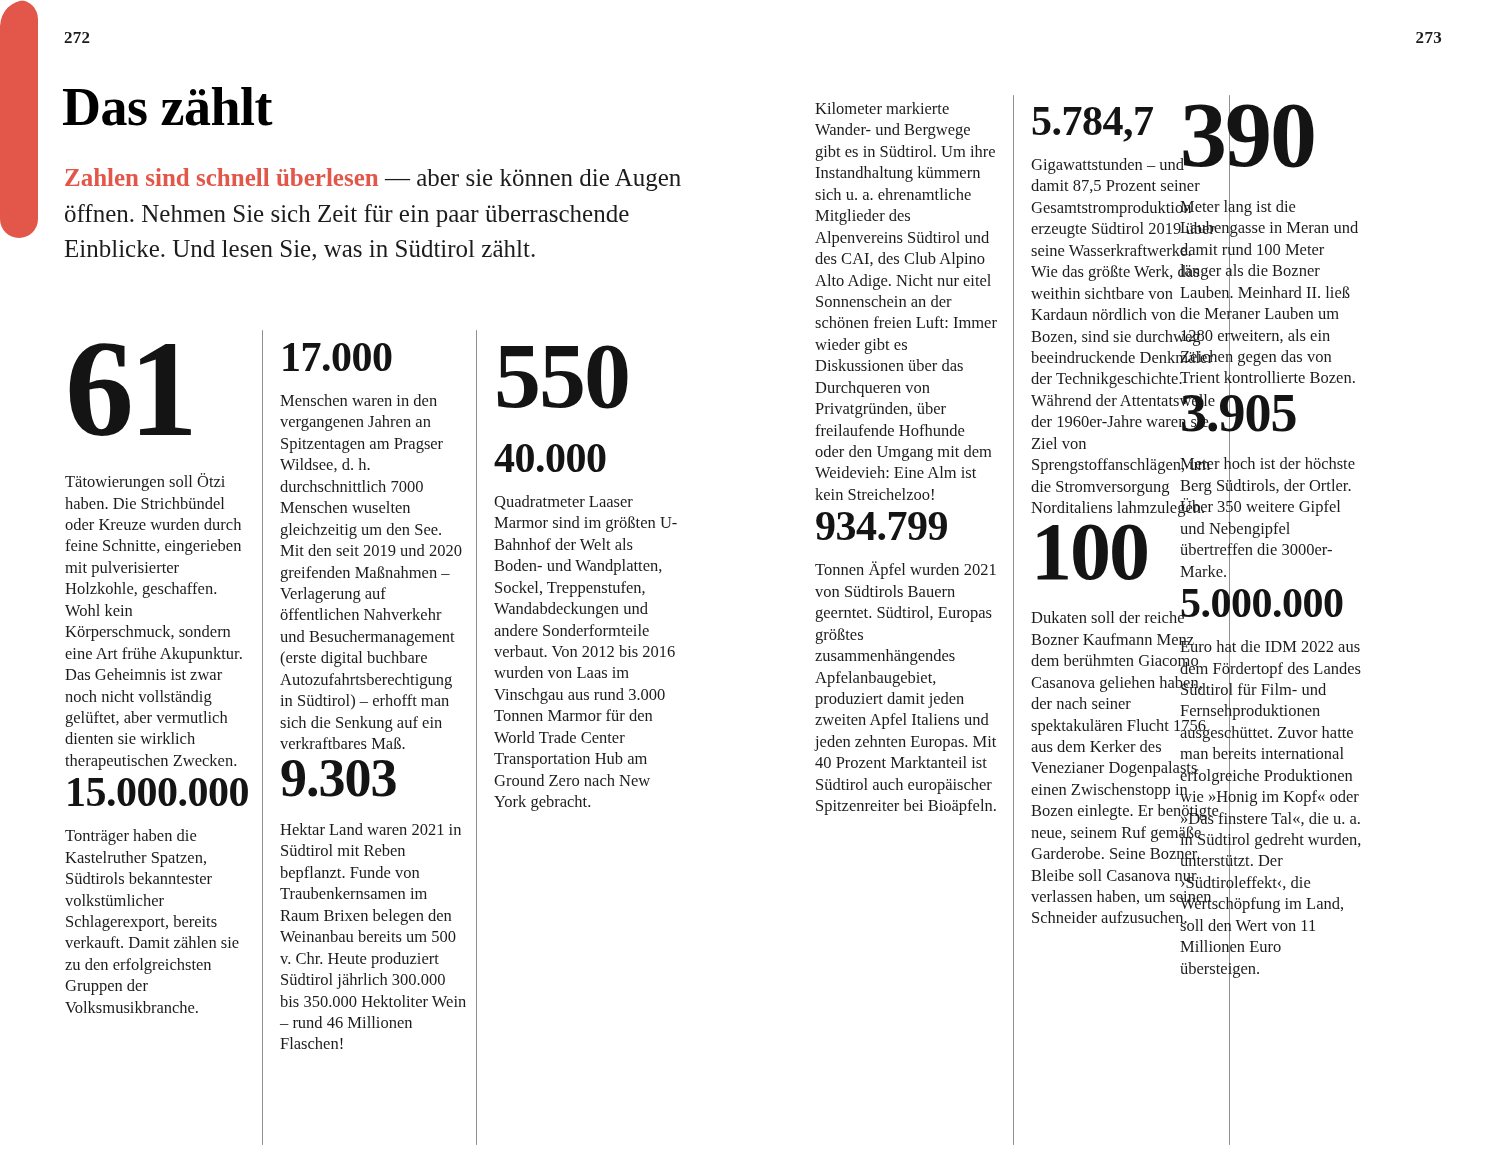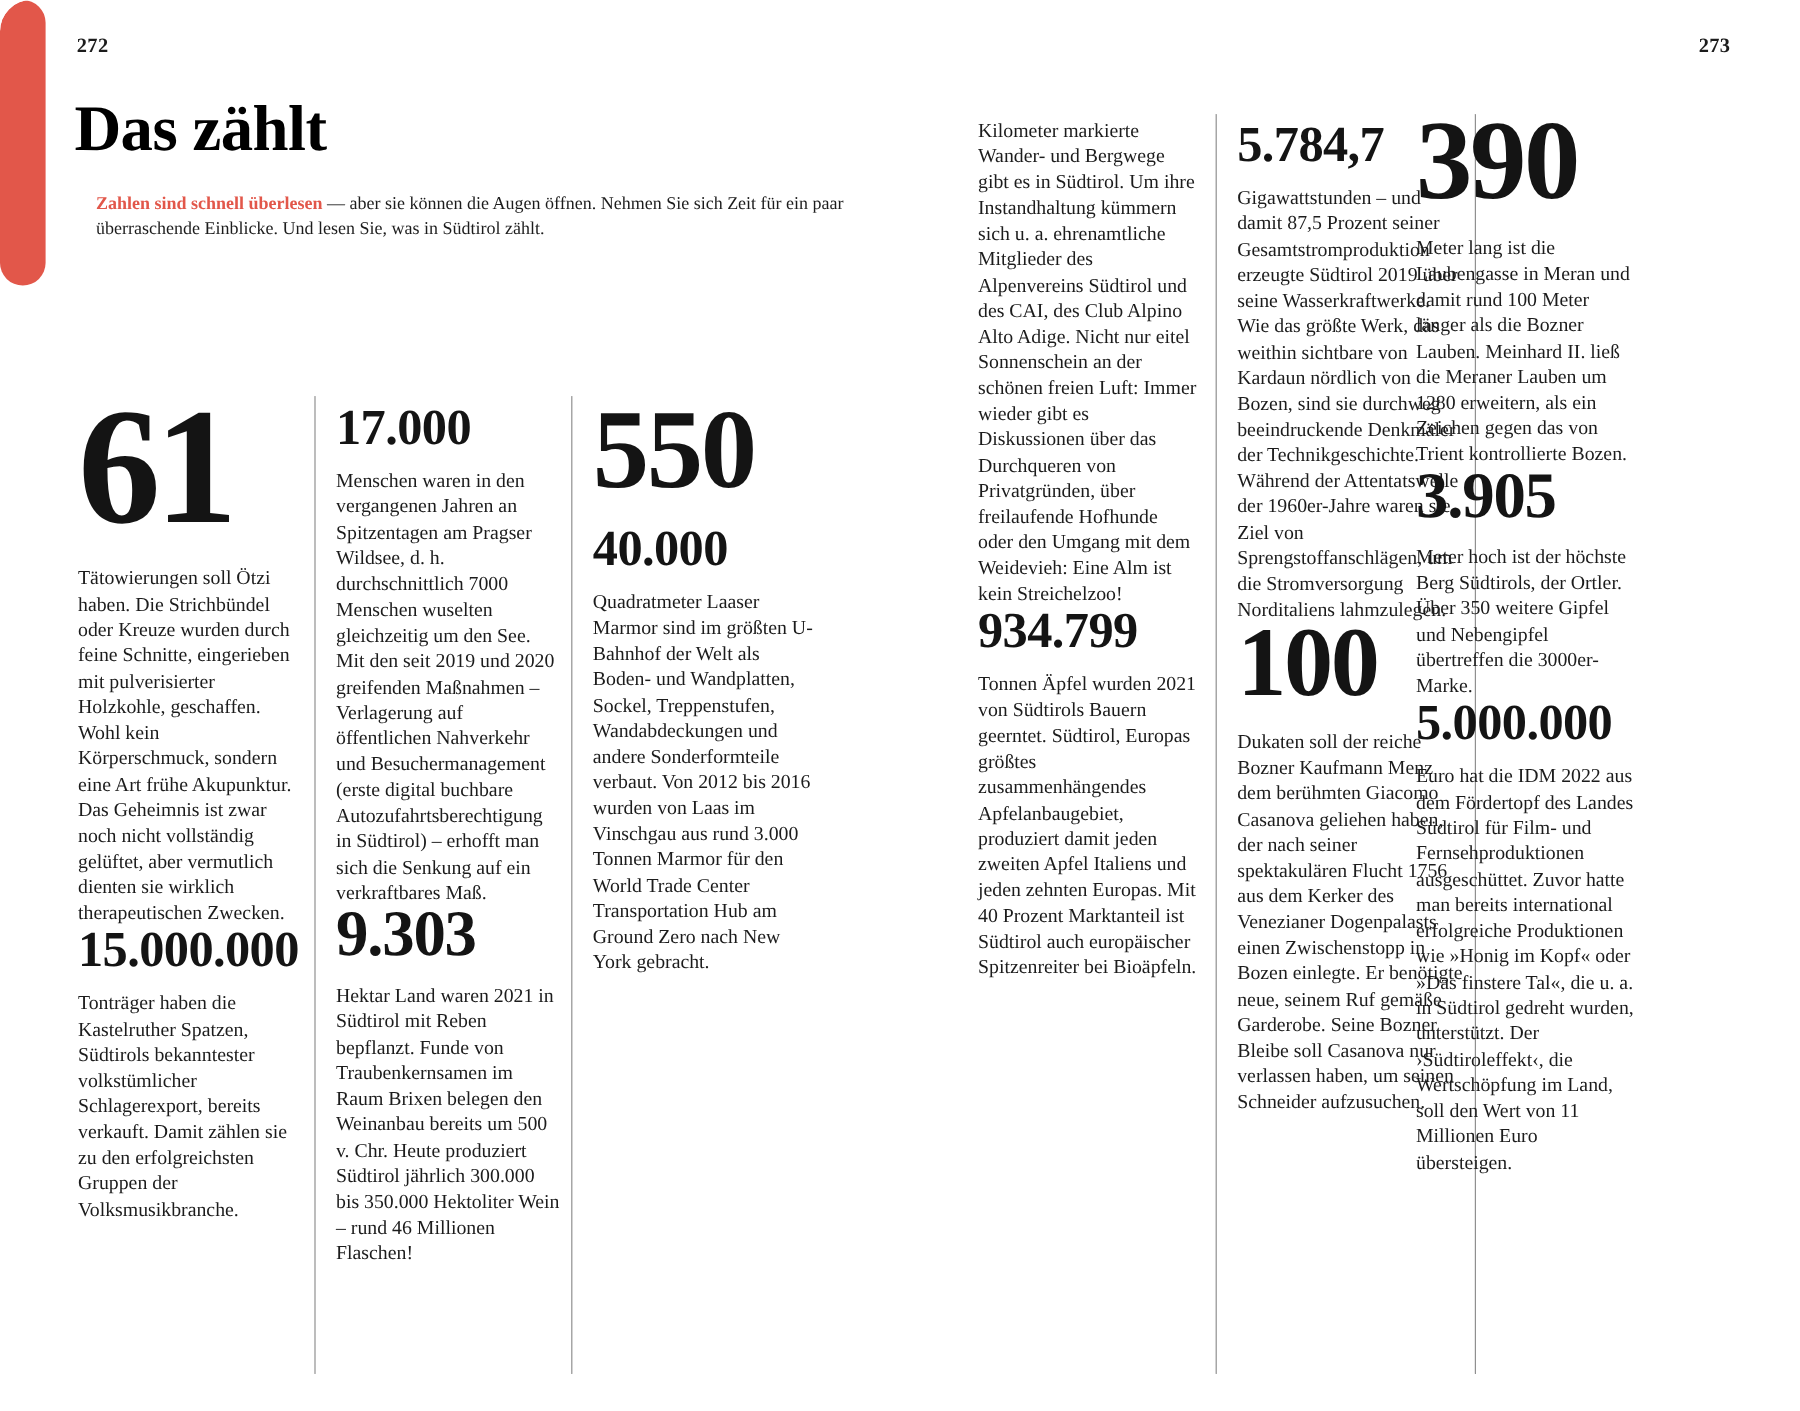--- a/index.html
+++ b/index.html
@@ -32,23 +32,23 @@
   .title {
     position: absolute;
     left: 62px; top: 76px;
     font-size: 54px;
     font-weight: bold;
     letter-spacing: -0.5px;
     color: #000000;
   }
   .intro {
     position: absolute;
-    left: 80px; top: 160px;
+    left: 64px; top: 160px;
     width: 645px;
-    font-size: 15px;
+    font-size: 25px;
     line-height: 1.42;
     color: #1c1c1c;
   }
   .intro-highlight { font-weight: bold; color: var(--accent); }
   .vrule {
     position: absolute;
     width: 1px;
     background: #909090;
   }
   .col { position: absolute; }

